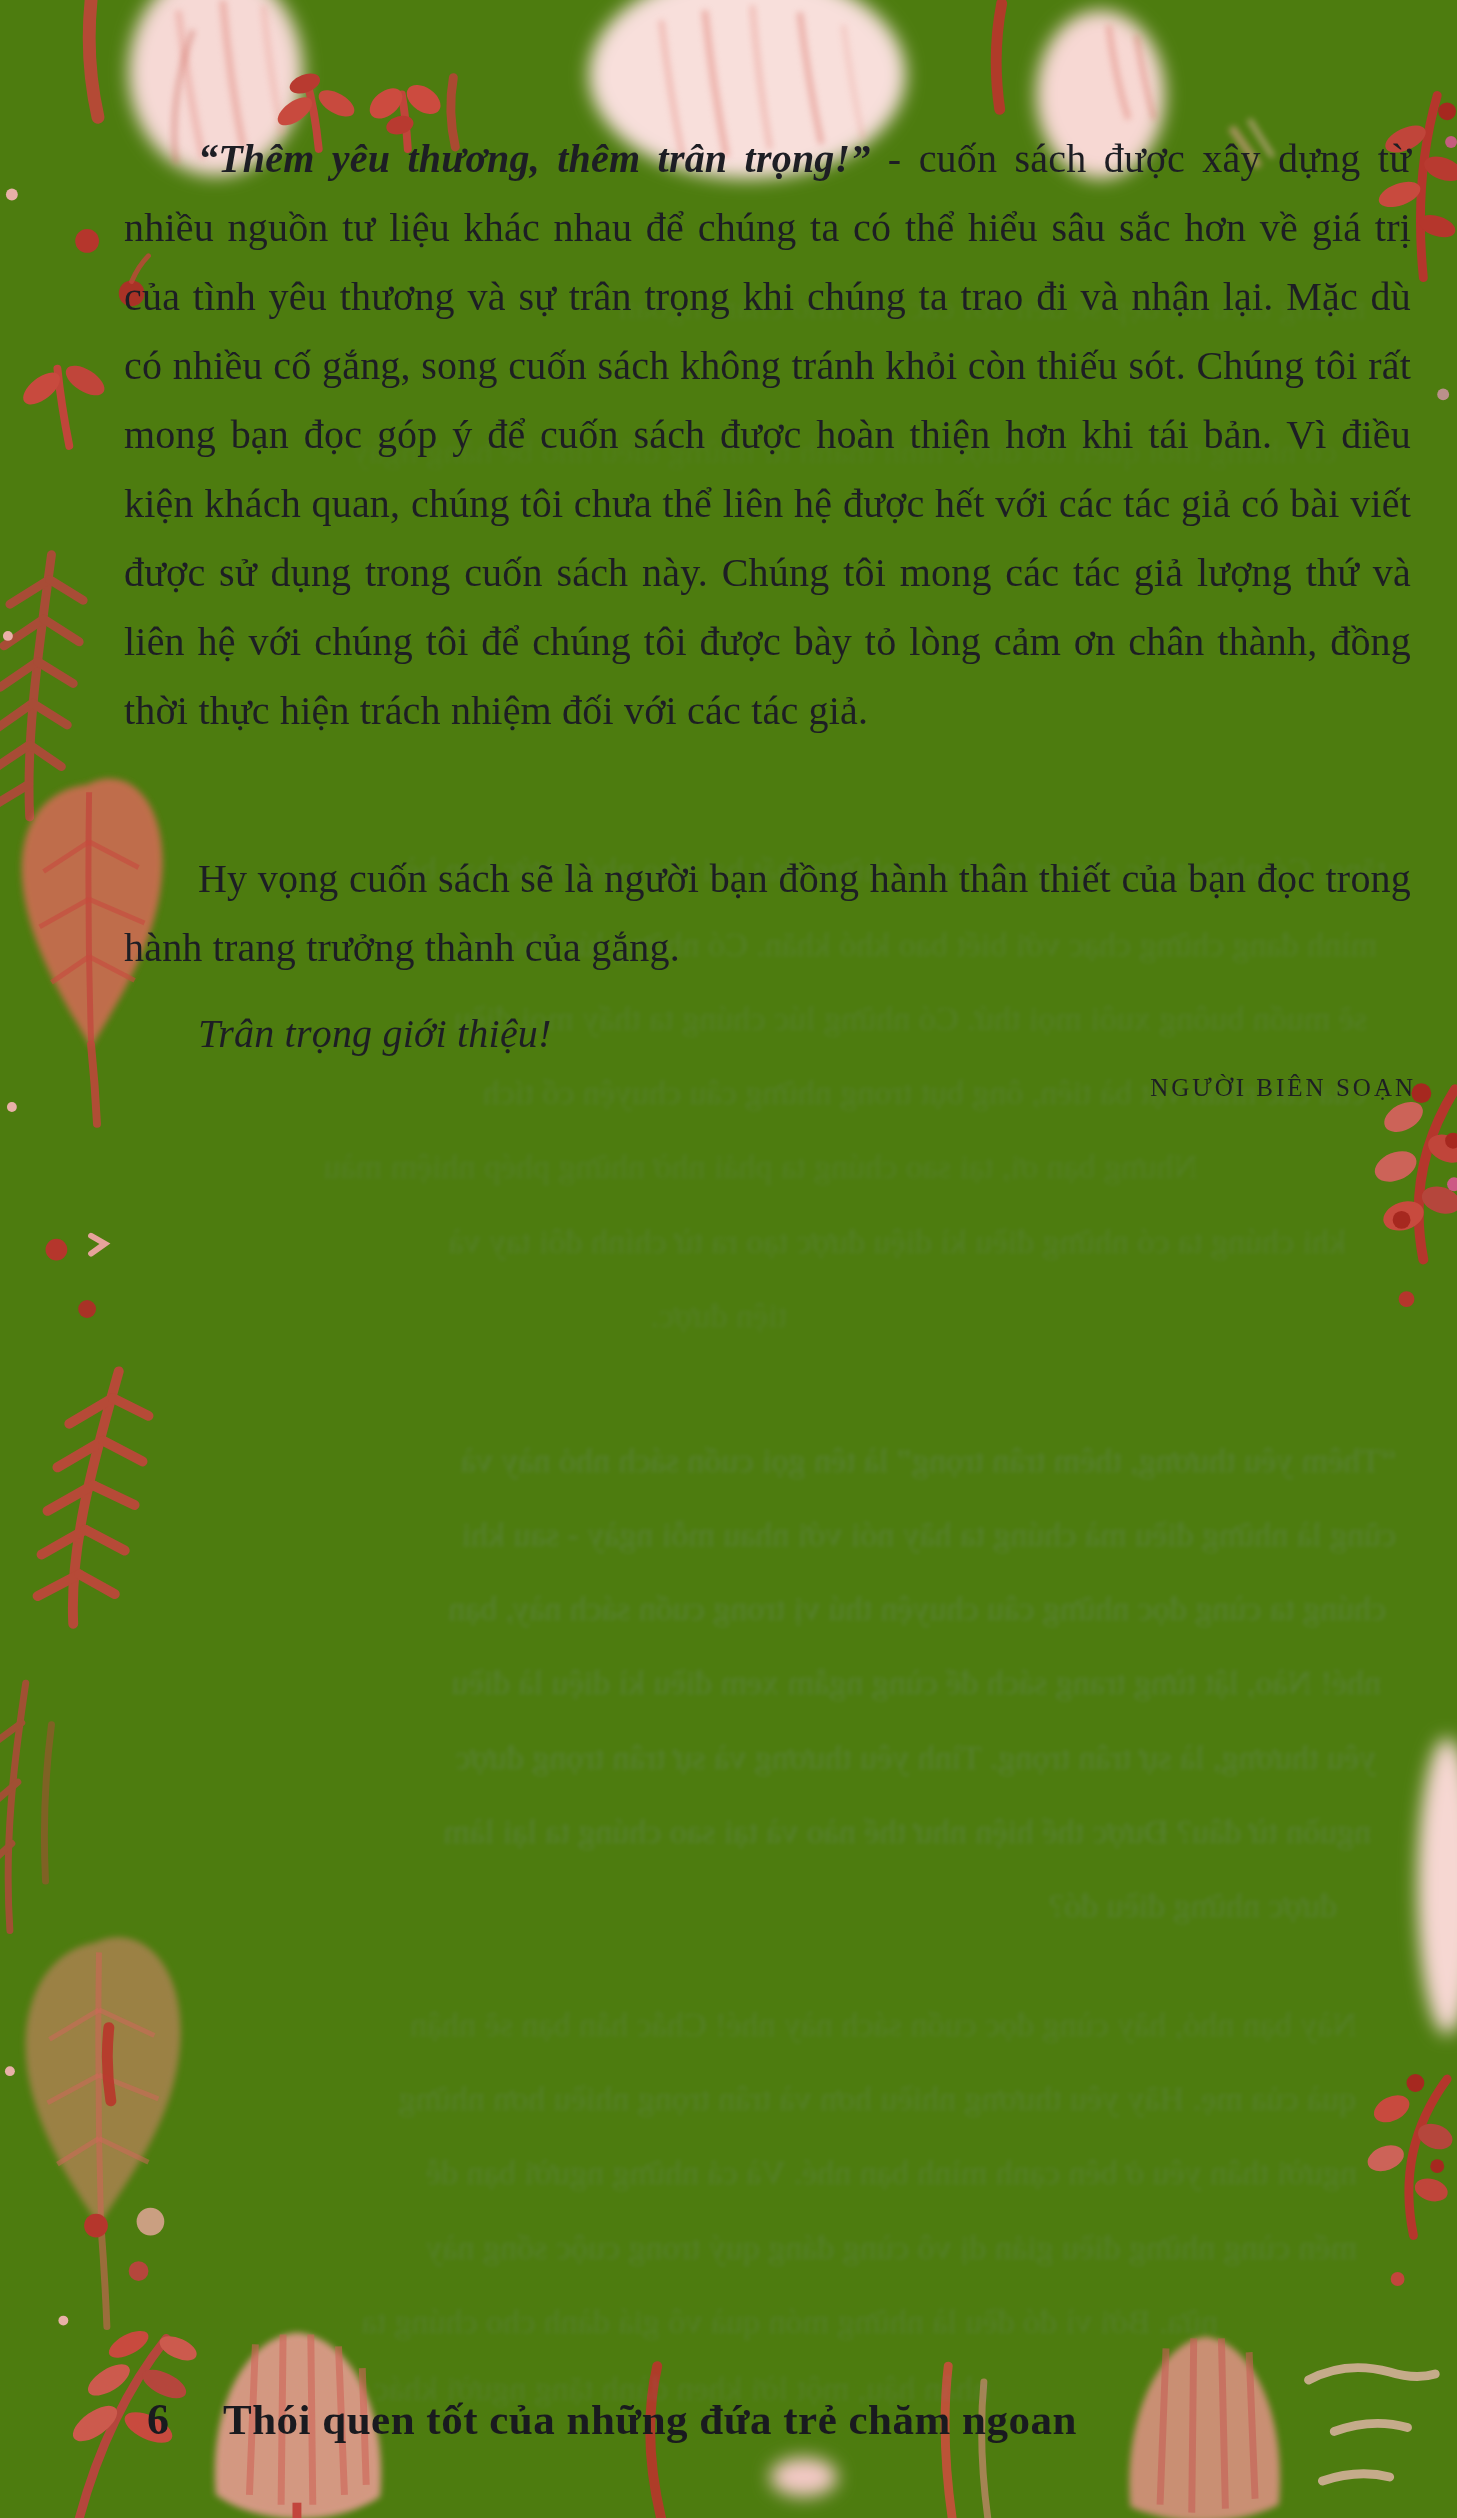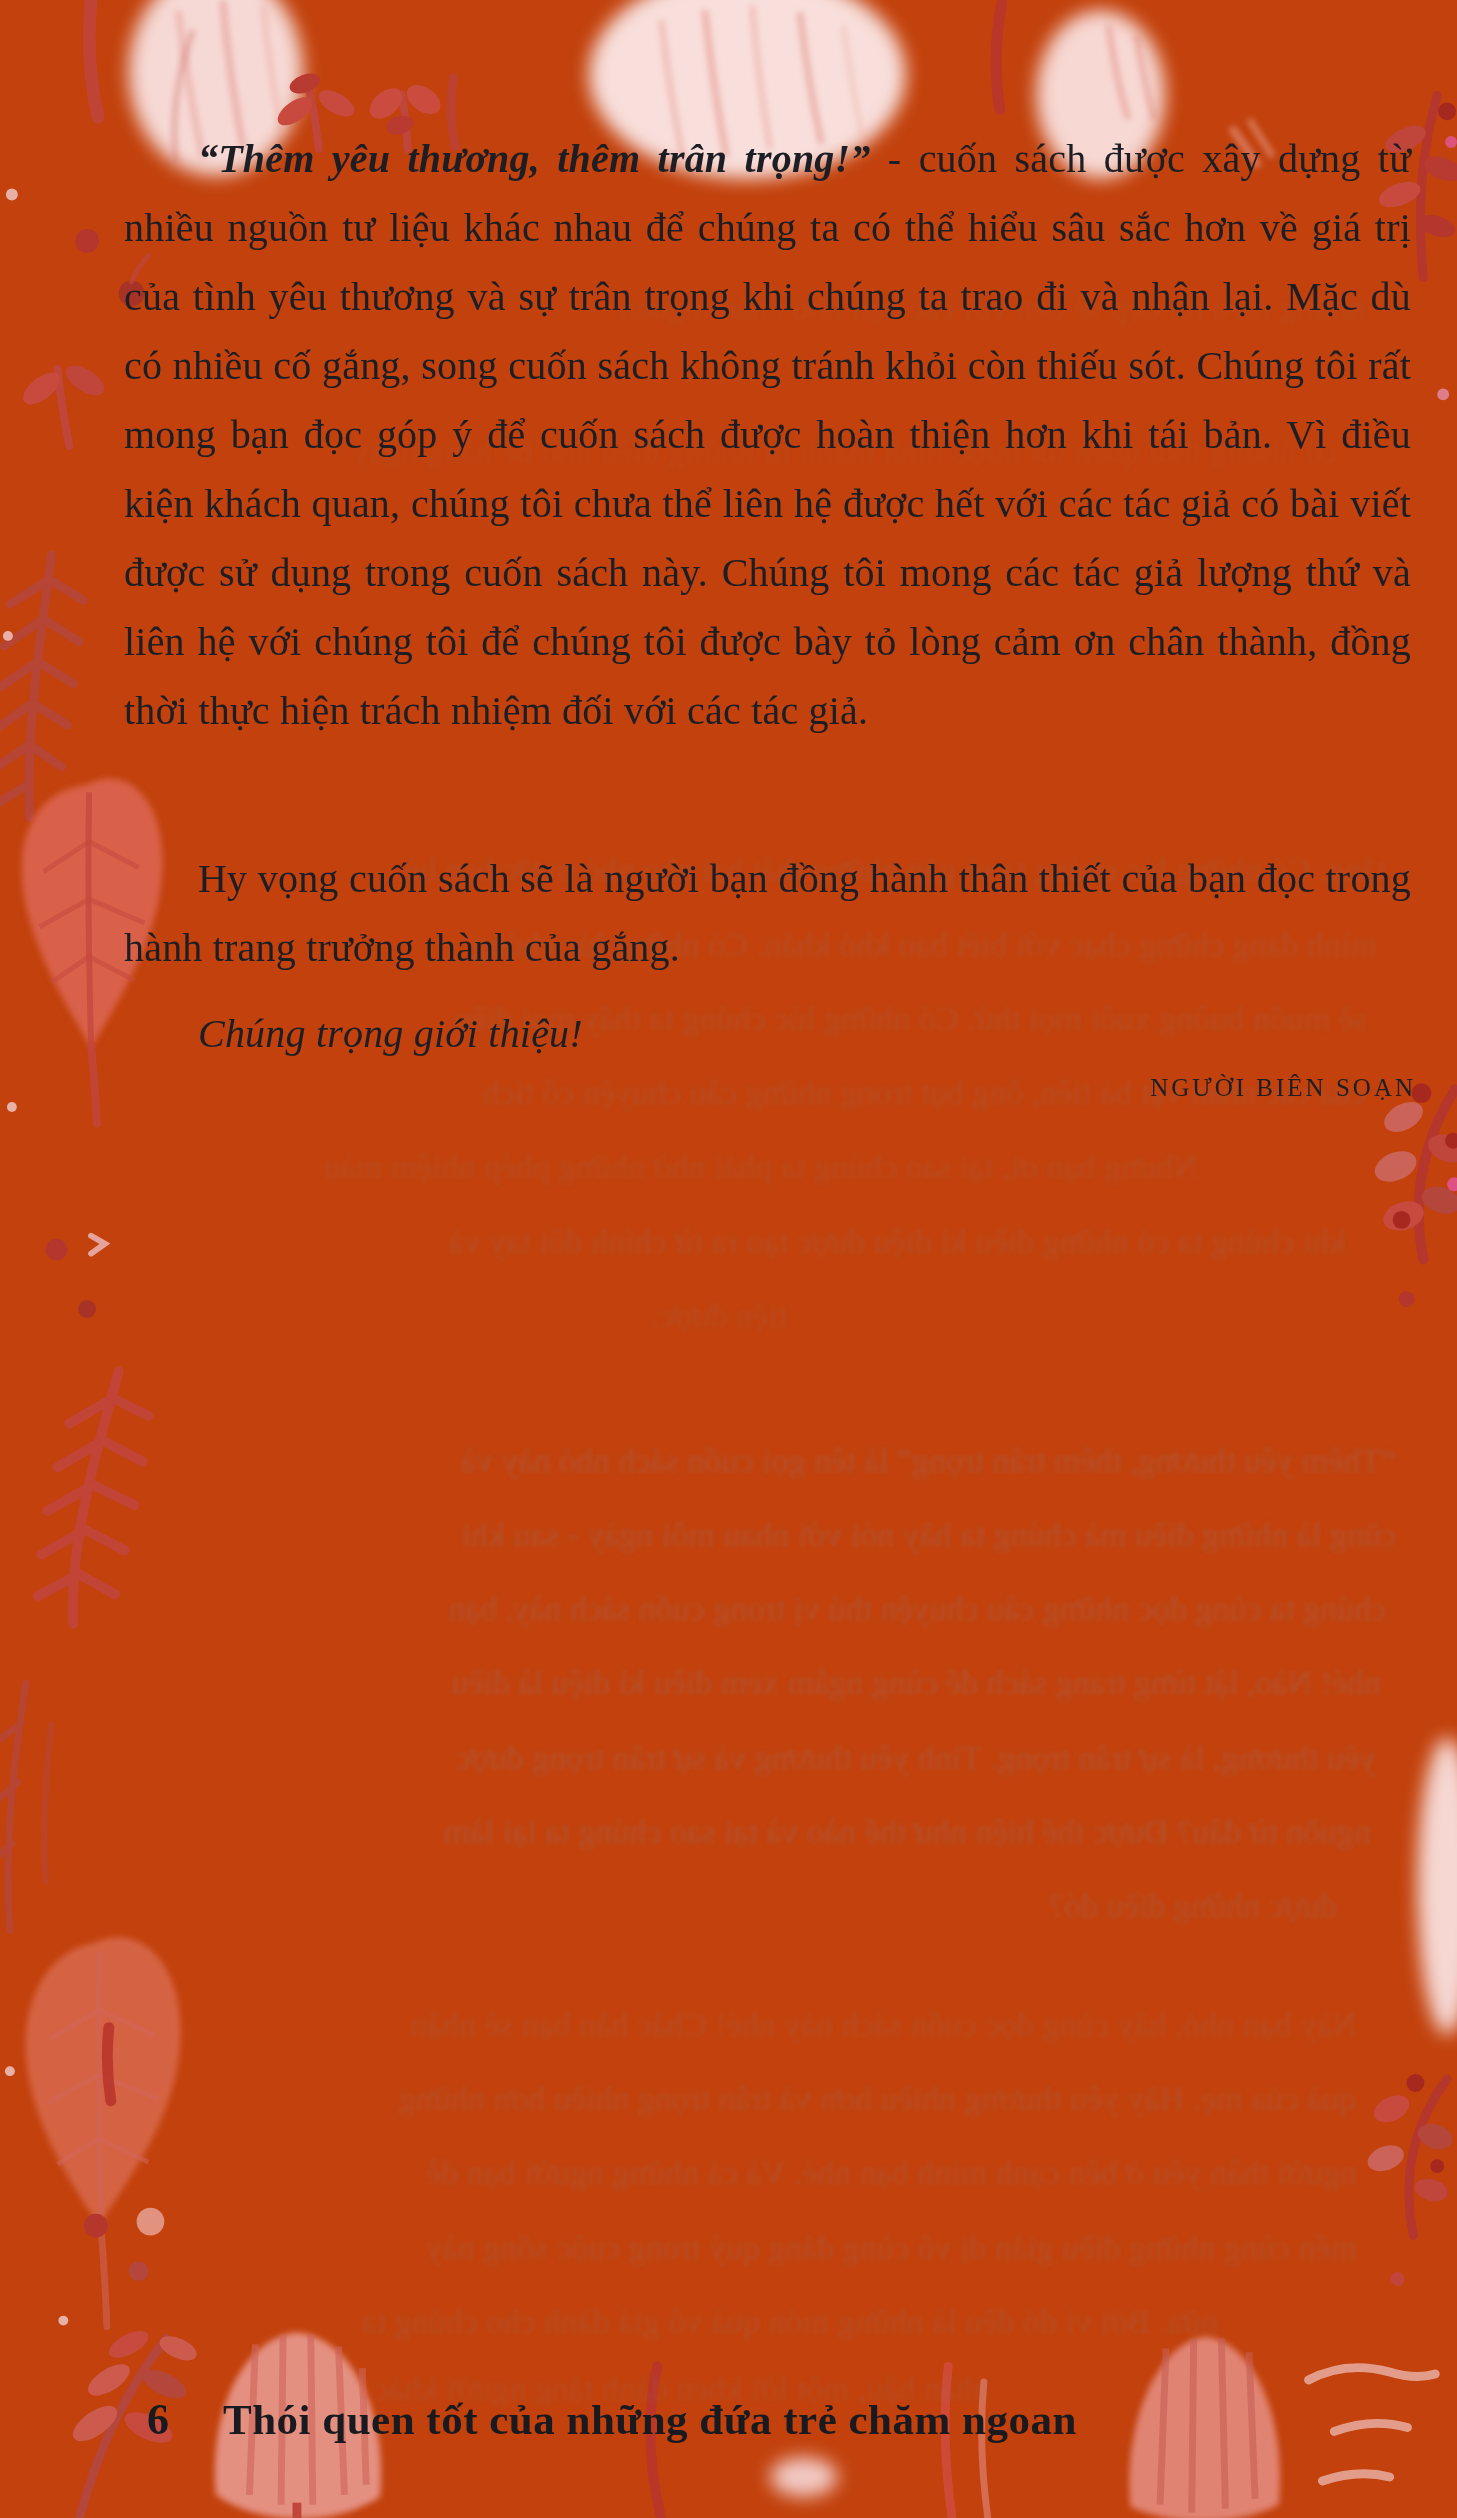--- a/index.html
+++ b/index.html
@@ -4,21 +4,21 @@
 <style>
   html,body{margin:0;padding:0;}
   body{
     width:1457px;height:2519px;
     background:#ffffff;
     font-family:"Liberation Serif","DejaVu Serif",serif;
     overflow:hidden;
   }
   .page{
     position:relative;width:1457px;height:2519px;
-    background:#c2410c;
+    background:#4d7c0f;
     overflow:hidden;
   }
   svg.deco{position:absolute;left:0;top:0;width:1457px;height:2519px;pointer-events:none;}
   
   .body-text p{
     position:absolute;left:124px;width:1287px;margin:0;
     font-size:40px;line-height:69px;color:#1d1e24;
     text-align:justify;letter-spacing:0.2px;
   }
   .p1{top:124px;text-indent:74px;}
@@ -277,21 +277,21 @@
       <div class="bleed-line" style="top: 2076px; left: 168px; width: 1188px; opacity: 0.17;">quà của mẹ. Hãy yêu thương nhiều hơn và trân trọng nhiều hơn những</div>
       <div class="bleed-line" style="top: 2150px; left: 149px; width: 1208px; opacity: 0.17;">người thân yêu ở bên cạnh mình bạn nhé. Và cả những người bạn dễ</div>
       <div class="bleed-line" style="top: 2225px; left: 139px; width: 1218px; opacity: 0.17;">mến cùng những điều giản dị vô cùng đáng quý trong cuộc sống này</div>
       <div class="bleed-line" style="top: 2299px; left: 129px; width: 1089px; opacity: 0.15;">nữa. Bởi vì đó đều là những món quà vô giá dành cho chúng ta</div>
       <div class="bleed-line" style="top: 2366px; left: 297px; width: 693px; opacity: 0.13;">nhân hậu, một lời khen dành tặng người khác</div>
     </div>
 
   <div class="body-text">
     <p class="p1"><span class="quote">“Thêm yêu thương, thêm trân trọng!”</span><span> - cuốn sách được xây dựng từ nhiều nguồn tư liệu khác nhau để chúng ta có thể hiểu sâu sắc hơn về giá trị của tình yêu thương và sự trân trọng khi chúng ta trao đi và nhận lại. Mặc dù có nhiều cố gắng, song cuốn sách không tránh khỏi còn thiếu sót. Chúng tôi rất mong bạn đọc góp ý để cuốn sách được hoàn thiện hơn khi tái bản. Vì điều kiện khách quan, chúng tôi chưa thể liên hệ được hết với các tác giả có bài viết được sử dụng trong cuốn sách này. Chúng tôi mong các tác giả lượng thứ và liên hệ với chúng tôi để chúng tôi được bày tỏ lòng cảm ơn chân thành, đồng thời thực hiện trách nhiệm đối với các tác giả.</span></p>
     <p class="p2">Hy vọng cuốn sách sẽ là người bạn đồng hành thân thiết của bạn đọc trong hành trang trưởng thành của gắng.</p>
-    <p class="p3">Chúng trọng giới thiệu!</p>
+    <p class="p3">Trân trọng giới thiệu!</p>
     <div class="signature">NGƯỜI BIÊN SOẠN</div>
   </div>
 
   <div class="footer">
     <span class="pagenum">6</span>
     <span class="ftitle">Thói quen tốt của những đứa trẻ chăm ngoan</span>
   </div>
 
 </div>
 

